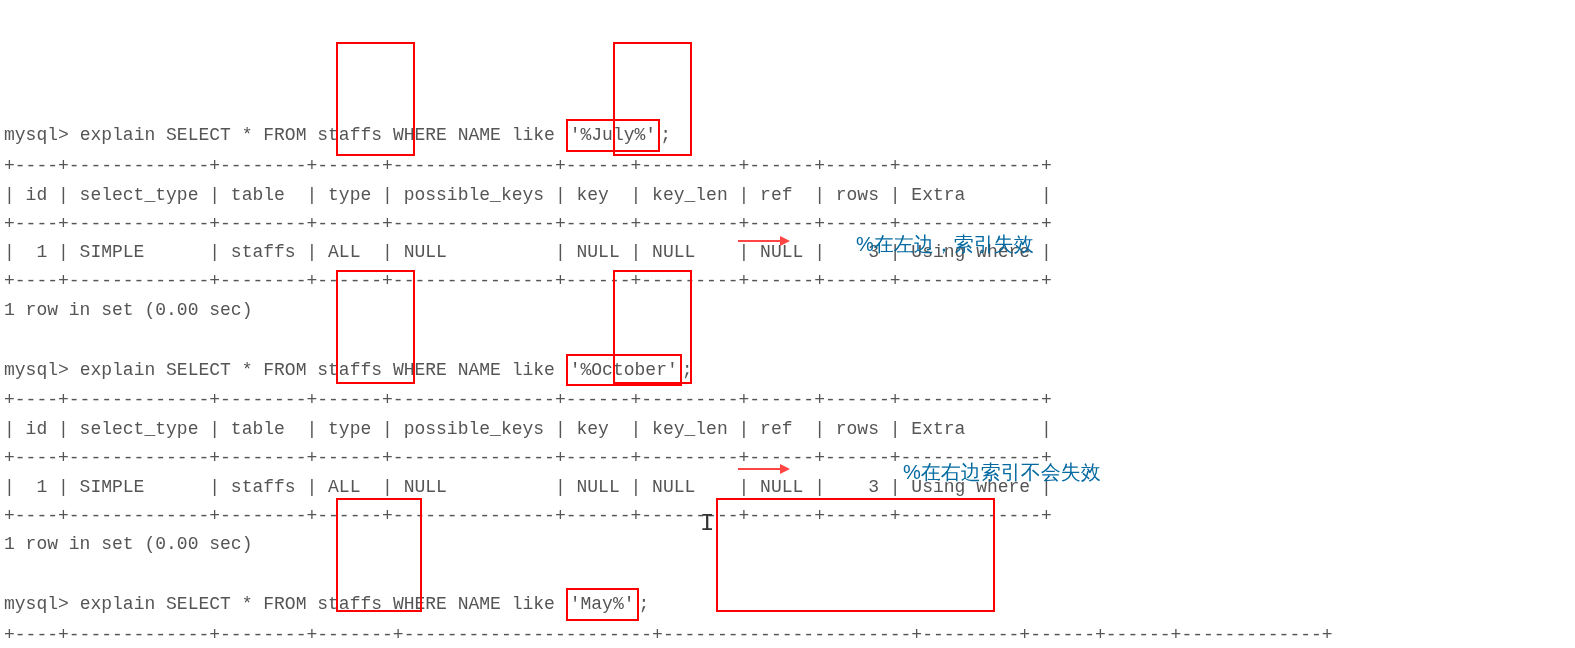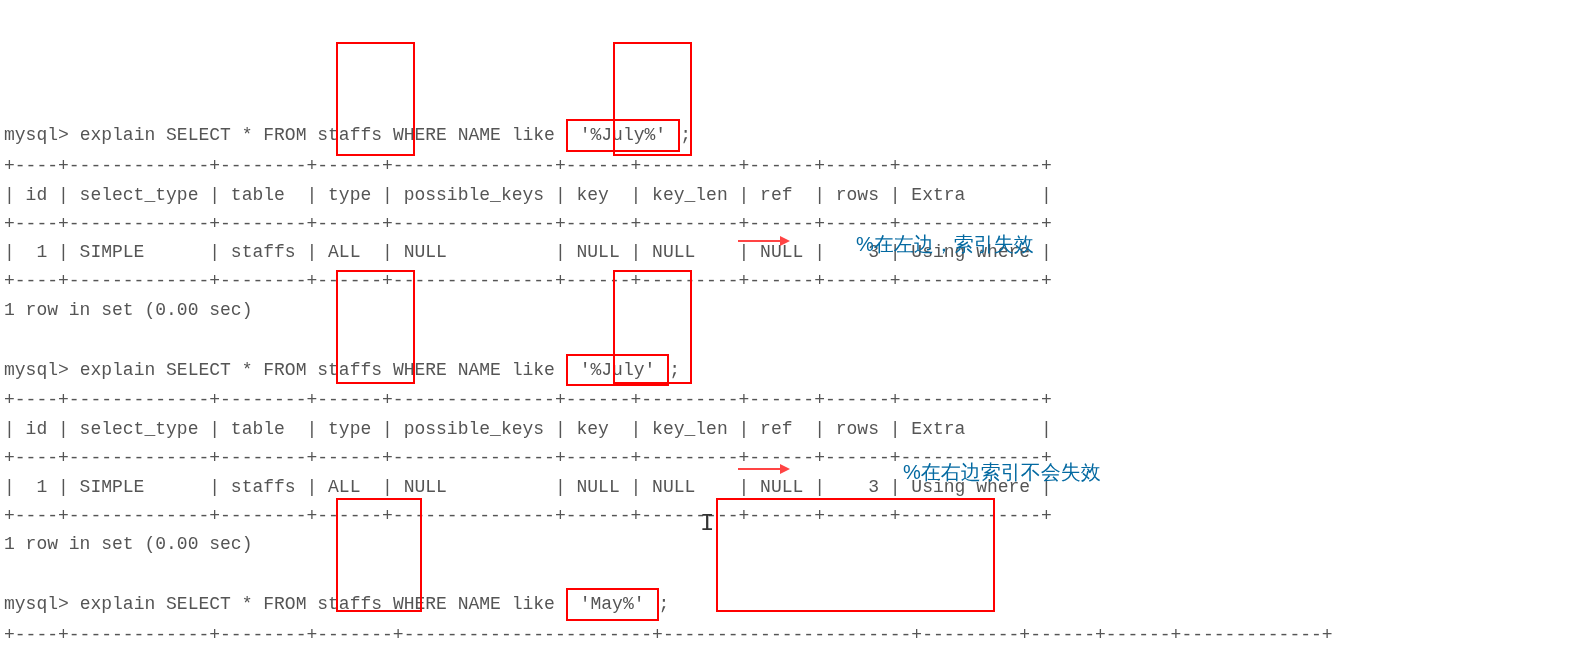--- a/index.html
+++ b/index.html
@@ -9,21 +9,21 @@
       font-size: 18px;
       color: #555;
       background: #fff;
       line-height: 1.6;
       white-space: pre;
       position: relative;
     }
     .red-box {
       border: 2px solid #ff0000;
       display: inline-block;
-      padding: 0 12px;
+      padding: 0 2px;
     }
     .red-box-tall {
       border: 2px solid #ff0000;
       position: absolute;
       z-index: 2;
     }
     .anno {
       position: absolute;
       color: #0369a1;
       font-family: "Microsoft YaHei", sans-serif;
@@ -58,21 +58,21 @@
 
 
 <div><span>mysql&gt;</span> <span>explain SELECT * FROM staffs WHERE NAME like </span><span class="red-box">'%July%'</span><span>;</span>
 <span>+----+-------------+--------+------+---------------+------+---------+------+------+-------------+</span>
 <span>| id | select_type | table  | type | possible_keys | key  | key_len | ref  | rows | Extra       |</span>
 <span>+----+-------------+--------+------+---------------+------+---------+------+------+-------------+</span>
 <span>|  1 | SIMPLE      | staffs | ALL  | NULL          | NULL | NULL    | NULL |    3 | Using where |</span>
 <span>+----+-------------+--------+------+---------------+------+---------+------+------+-------------+</span>
 <span>1 row in set (0.00 sec)</span>
 
-<span>mysql&gt;</span> <span>explain SELECT * FROM staffs WHERE NAME like </span><span class="red-box">'%July'</span><span>;</span>
+<span>mysql&gt;</span> <span>explain SELECT * FROM staffs WHERE NAME like </span><span class="red-box">'%October'</span><span>;</span>
 <span>+----+-------------+--------+------+---------------+------+---------+------+------+-------------+</span>
 <span>| id | select_type | table  | type | possible_keys | key  | key_len | ref  | rows | Extra       |</span>
 <span>+----+-------------+--------+------+---------------+------+---------+------+------+-------------+</span>
 <span>|  1 | SIMPLE      | staffs | ALL  | NULL          | NULL | NULL    | NULL |    3 | Using where |</span>
 <span>+----+-------------+--------+------+---------------+------+---------+------+------+-------------+</span>
 <span>1 row in set (0.00 sec)</span>
 
 <span>mysql&gt;</span> <span>explain SELECT * FROM staffs WHERE NAME like </span><span class="red-box">'May%'</span><span>;</span>
 <span>+----+-------------+--------+-------+-----------------------+-----------------------+---------+------+------+-------------+</span>
 

